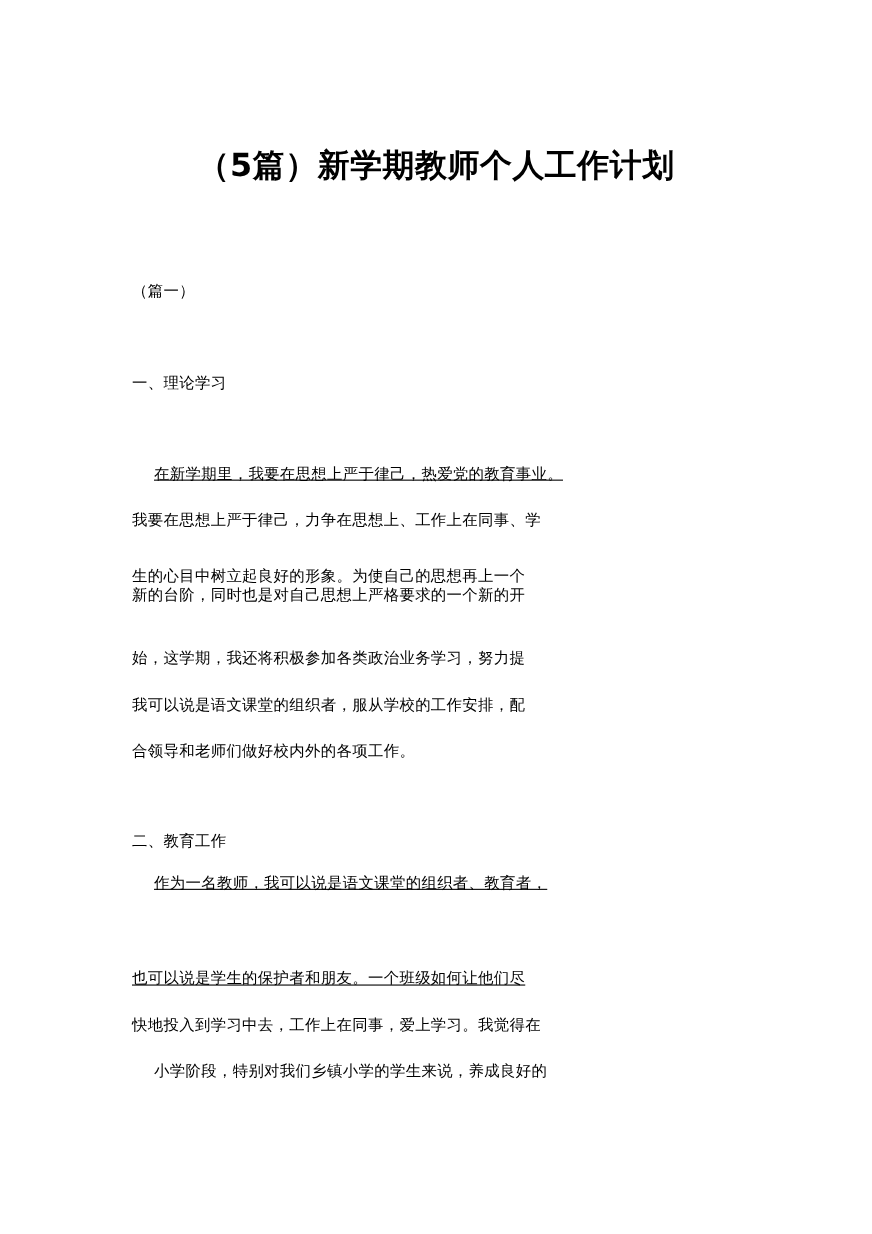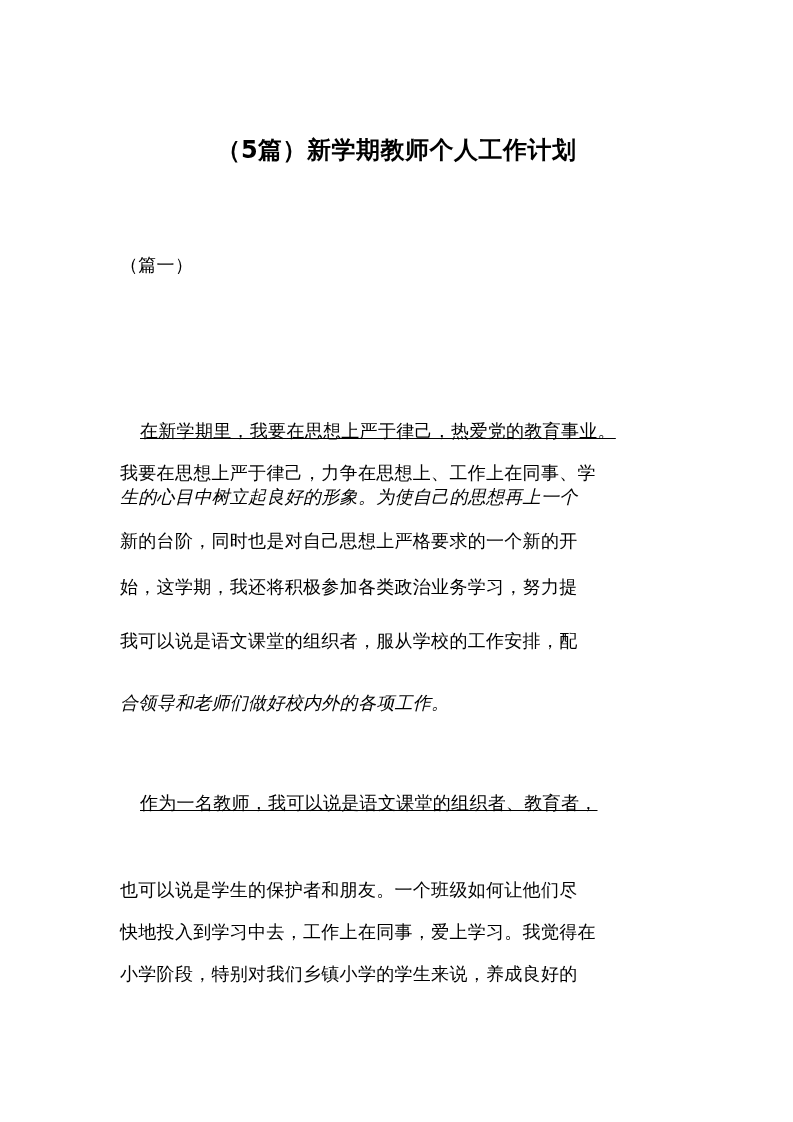--- a/index.html
+++ b/index.html
@@ -21,60 +21,62 @@
       width: 793px;
       height: 1122px;
       background: #ffffff;
     }
     .title {
       position: absolute;
       left: 0;
       top: 128px;
       width: 793px;
       text-align: center;
-      font-size: 24px;
+      font-size: 29px;
       font-weight: bold;
       line-height: 44px;
       letter-spacing: 0.5px;
       white-space: nowrap;
     }
     .line {
       position: absolute;
       left: 120px;
-      font-size: 18px;
+      font-size: 14px;
       line-height: 30px;
       white-space: nowrap;
       letter-spacing: 0.3px;
     }
     .indent {
       padding-left: 20px;
       text-decoration: underline;
     }
   </style>
 </head>
 <body>
 
 <div class="page">
 
   <div class="title">（5篇）新学期教师个人工作计划</div>
 
   <div class="line" style="top:250px;">（篇一）</div>
 
+  <div class="line" style="top:334px;">一、理论学习</div>
 
   <div>
     <div class="line indent" style="top:416px;">在新学期里，我要在思想上严于律己，热爱党的教育事业。</div>
     <div class="line" style="top:458px;">我要在思想上严于律己，力争在思想上、工作上在同事、学</div>
-    <div class="line" style="top:482px;font-style:italic;">生的心目中树立起良好的形象。为使自己的思想再上一个</div>
+    <div class="line" style="top:509px;">生的心目中树立起良好的形象。为使自己的思想再上一个</div>
     <div class="line" style="top:526px;">新的台阶，同时也是对自己思想上严格要求的一个新的开</div>
-    <div class="line" style="top:572px;">始，这学期，我还将积极参加各类政治业务学习，努力提</div>
+    <div class="line" style="top:584px;">始，这学期，我还将积极参加各类政治业务学习，努力提</div>
     <div class="line" style="top:626px;">我可以说是语文课堂的组织者，服从学校的工作安排，配</div>
-    <div class="line" style="top:688px;font-style:italic;">合领导和老师们做好校内外的各项工作。</div>
+    <div class="line" style="top:668px;">合领导和老师们做好校内外的各项工作。</div>
   </div>
 
+  <div class="line" style="top:750px;">二、教育工作</div>
 
   <div>
     <div class="line indent" style="top:788px;">作为一名教师，我可以说是语文课堂的组织者、教育者，</div>
-    <div class="line" style="top:875px;">也可以说是学生的保护者和朋友。一个班级如何让他们尽</div>
+    <div class="line" style="top:875px;text-decoration:underline;">也可以说是学生的保护者和朋友。一个班级如何让他们尽</div>
     <div class="line" style="top:917px;">快地投入到学习中去，工作上在同事，爱上学习。我觉得在</div>
-    <div class="line" style="top:959px;">小学阶段，特别对我们乡镇小学的学生来说，养成良好的</div>
+    <div class="line" style="top:959px;margin-left:20px;">小学阶段，特别对我们乡镇小学的学生来说，养成良好的</div>
   </div>
 
 </div>
 
 </body></html>

